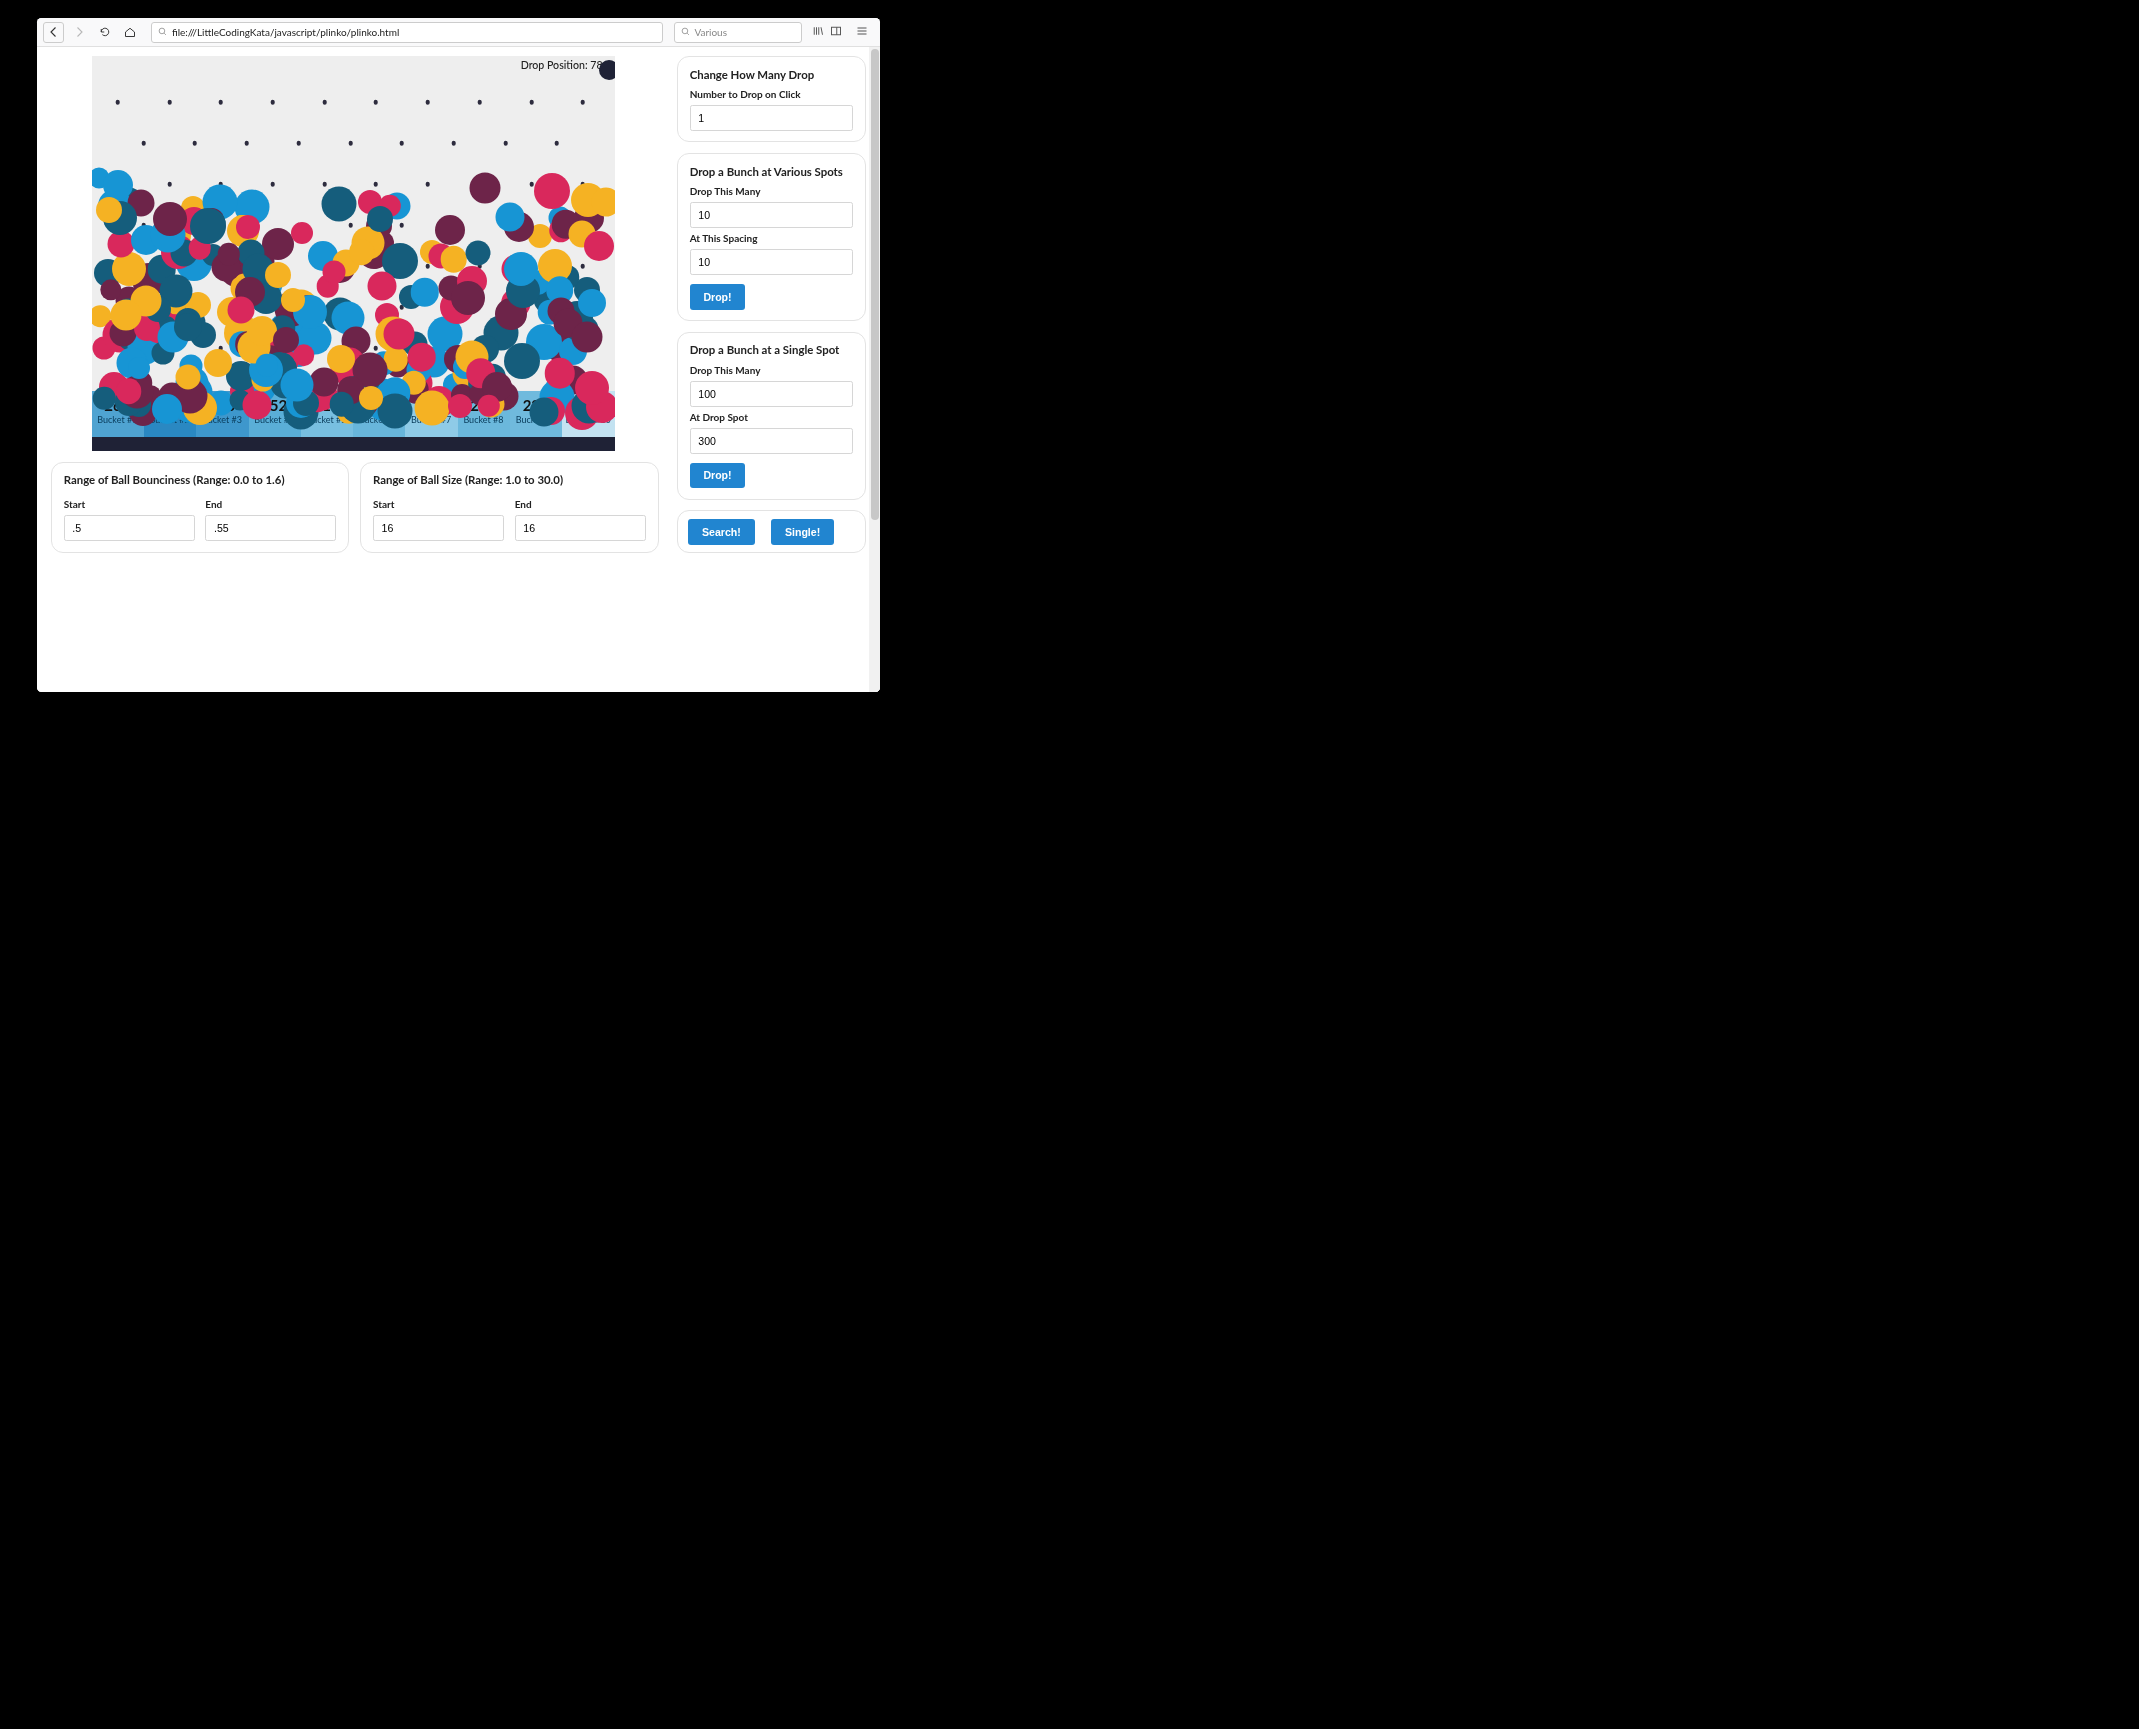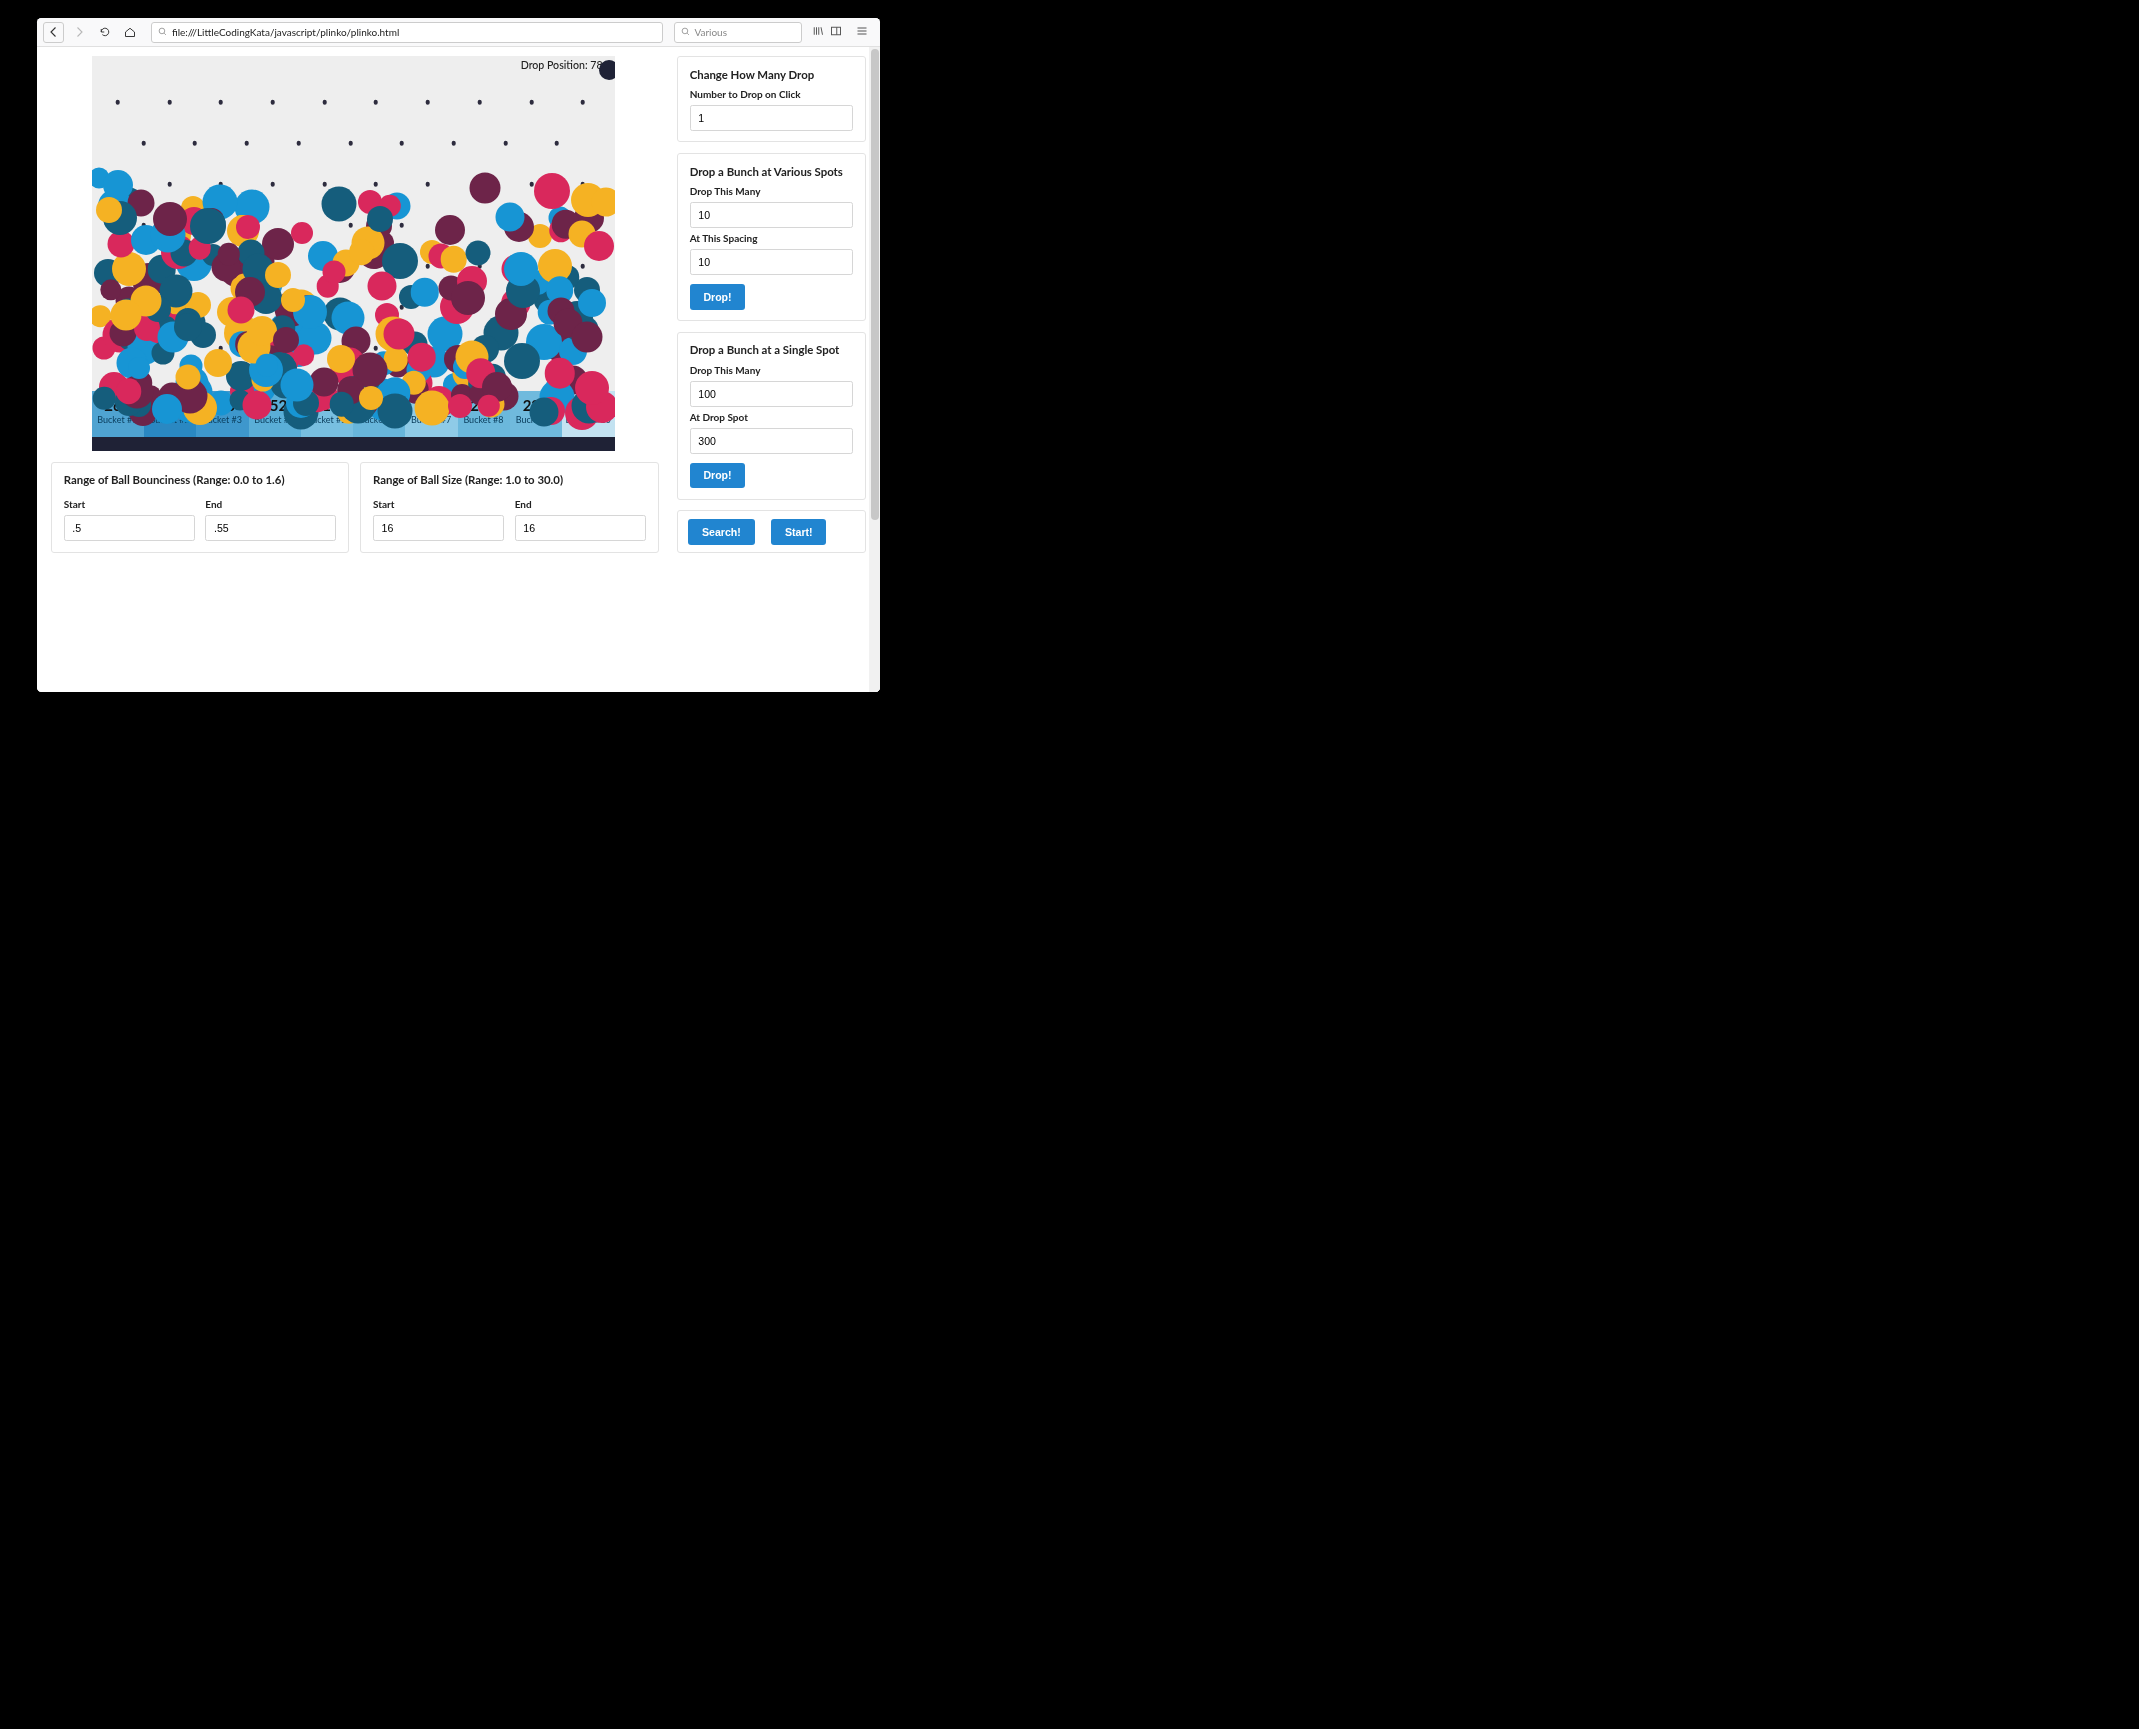--- a/index.html
+++ b/index.html
@@ -122,21 +122,21 @@
   .bucket .count { font-size: 15px; font-weight: 700; color:#111; }
   .bucket .lab { font-size: 9px; color:#083b5a; }
   .footer-bar {
     position:absolute; left:0; right:0; bottom:0; height:13.7px;
     background: #1f2236;
   }
 
   .card {
     background: #fff;
     border: 0.8px solid #e3e3e3;
-    border-radius: 3px;
+    border-radius: 12px;
     padding: 10.6px 12px;
   }
   .card h3 { font-size: 11.4px; font-weight: 700; margin-bottom: 7.6px; color:#222; }
   .card label { font-size: 10px; font-weight: 700; display:block; margin: 4.6px 0 4.6px; color:#222;}
   .card input {
     width: 100%; height: 26px;
     border: 0.8px solid #d6d6d6; border-radius: 2.3px;
     padding: 0 7.6px; font-size: 10.6px;
   }
   .btn {
@@ -686,21 +686,21 @@
           <h3>Drop a Bunch at a Single Spot</h3>
           <label>Drop This Many</label>
           <input value="100" style="">
           <label>At Drop Spot</label>
           <input value="300" style="">
           <button class="btn">Drop!</button>
         </div>
 
         <div class="card analyze-reset" style="padding:7.6px 10.6px;">
           <button class="btn" style="margin-top:0;">Search!</button>
-          <button class="btn" style="margin-top:0;">Start!</button>
+          <button class="btn" style="margin-top:0;">Single!</button>
         </div>
       </div>
     </div>
 
     <div class="scrollbar-track">
       <div class="scrollbar-thumb"></div>
     </div>
   </div>
 </div>
 

